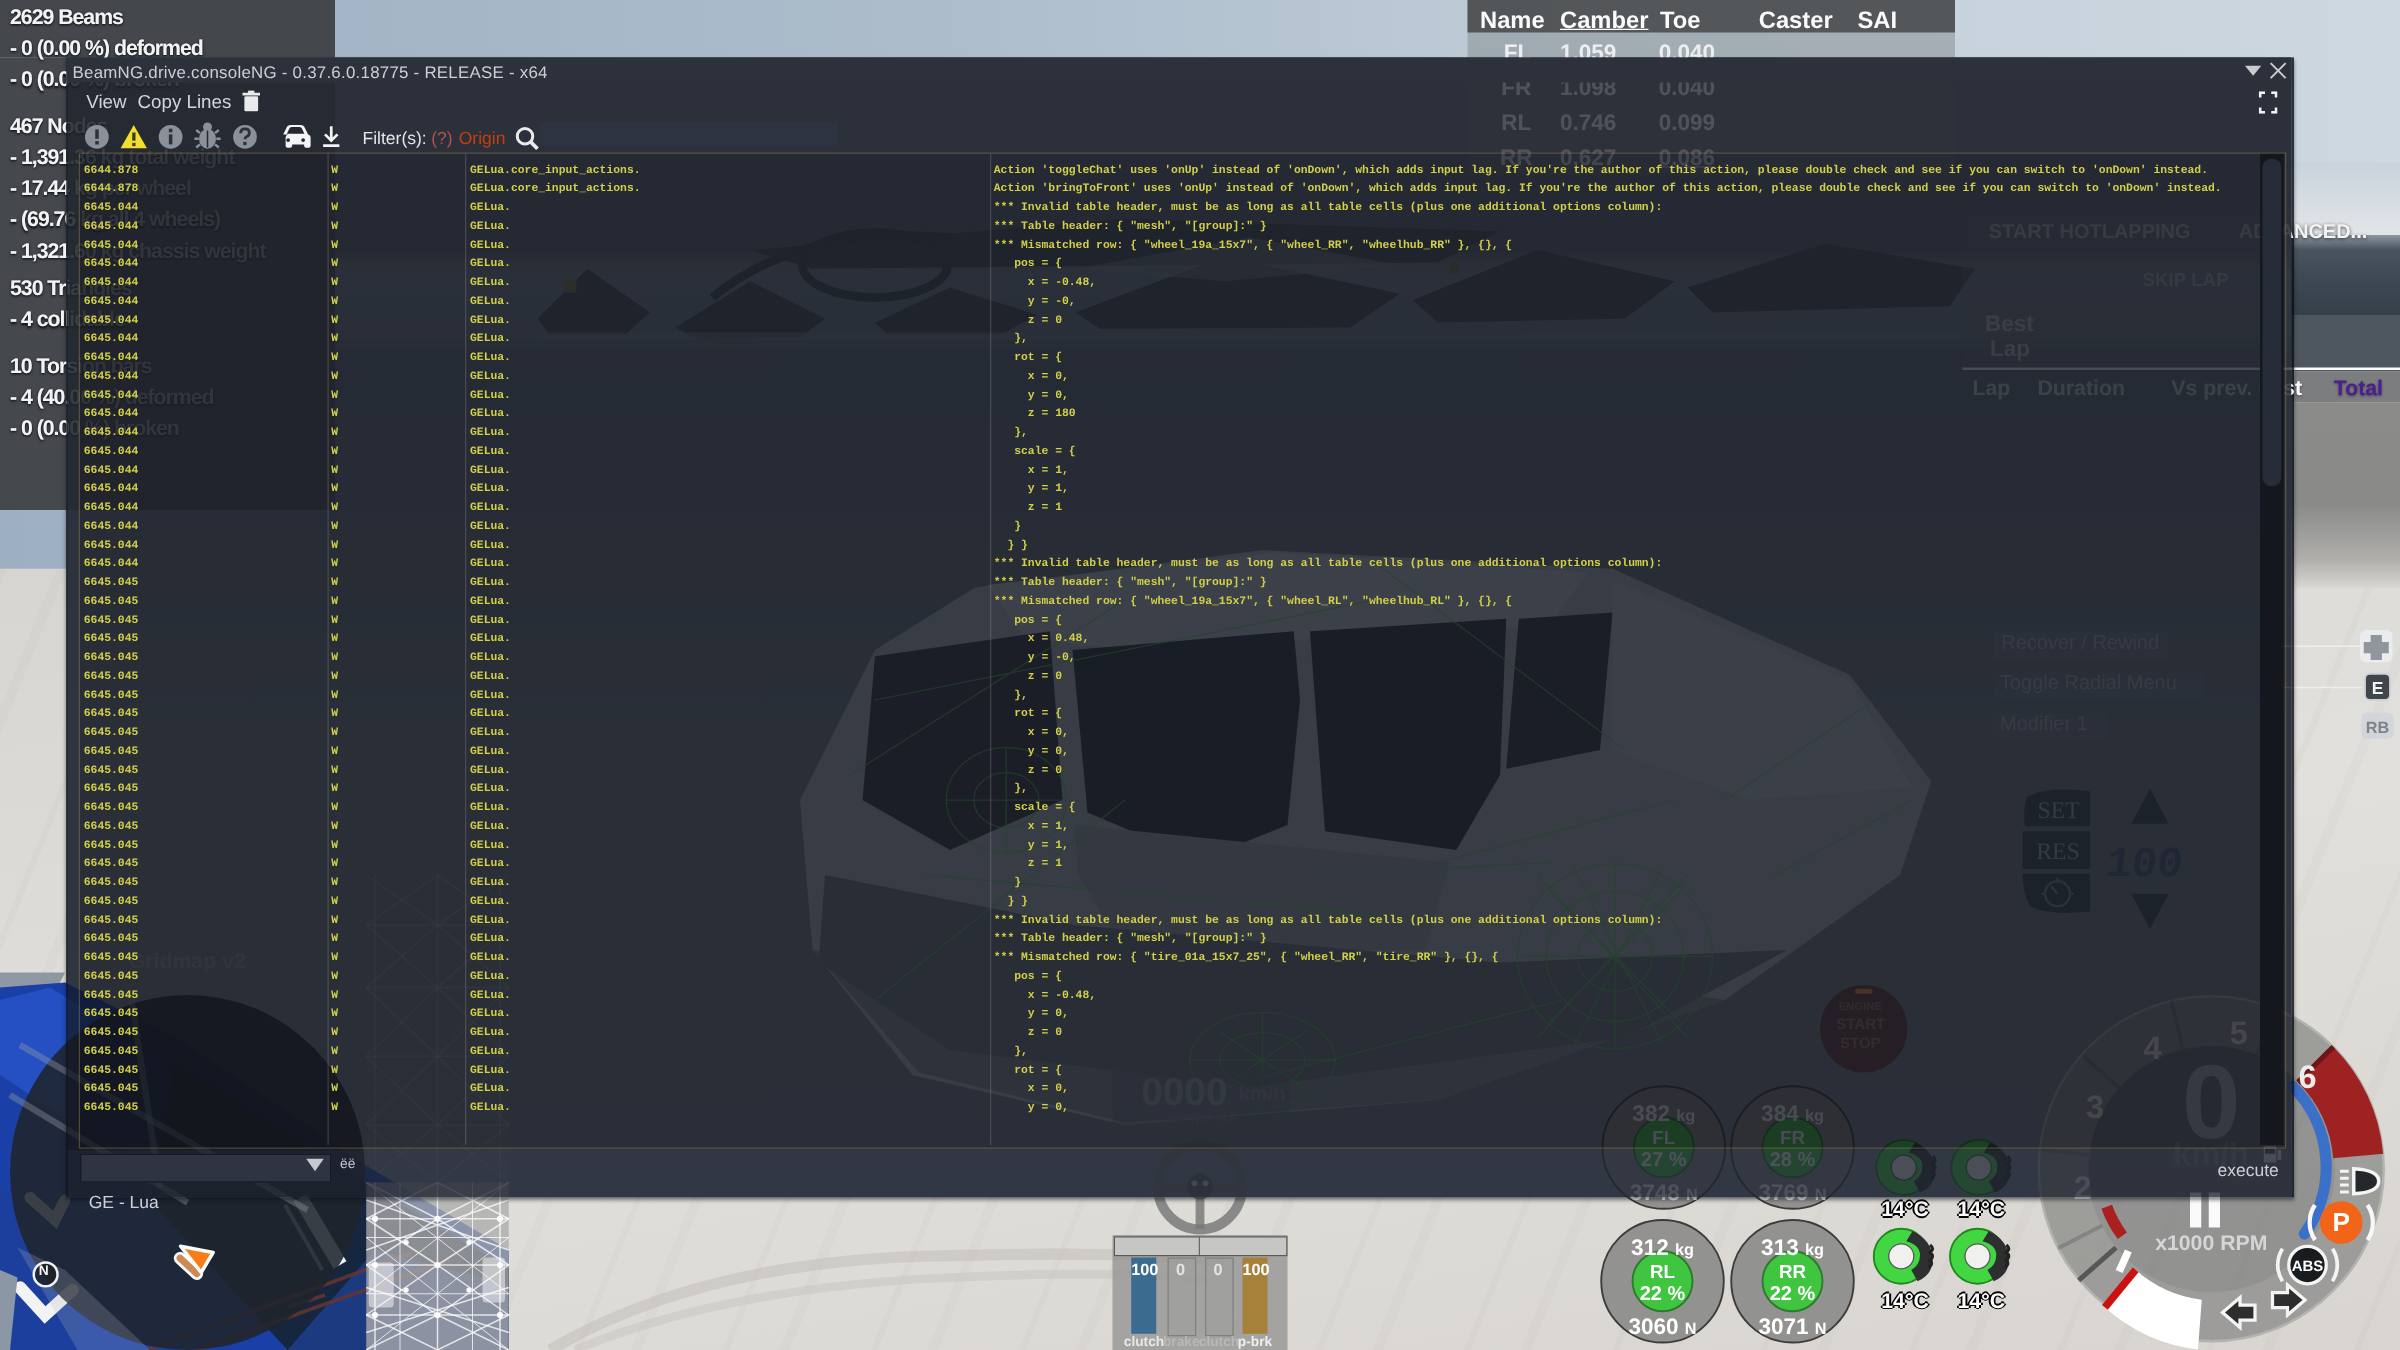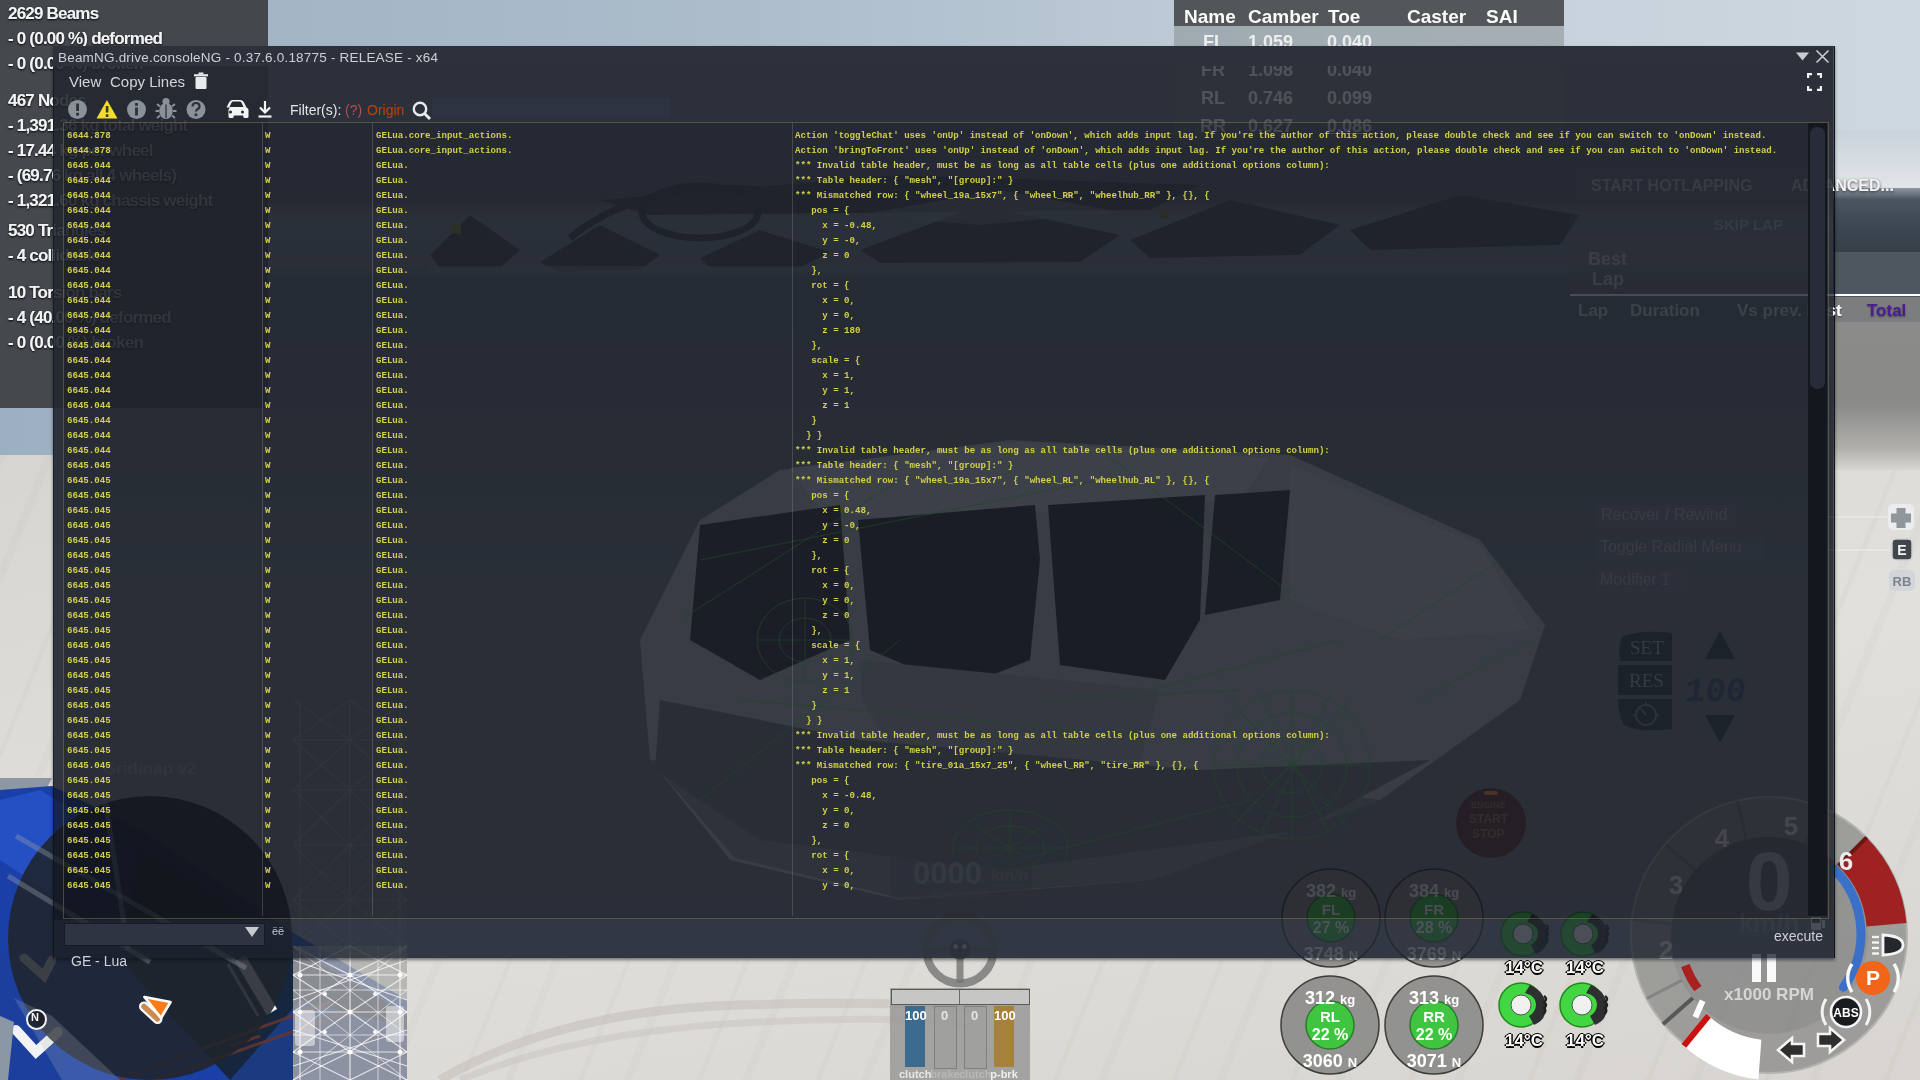--- a/index.html
+++ b/index.html
@@ -116,21 +116,21 @@
   <div class="statline" style="top:191px;">- 1,321.60 kg chassis weight</div>
   <div class="statline" style="top:221px;">530 Triangles</div>
   <div class="statline" style="top:246px;">- 4 collidable</div>
   <div class="statline" style="top:283px;">10 Torsion bars</div>
   <div class="statline" style="top:308px;">- 4 (40.00 %) deformed</div>
   <div class="statline" style="top:333px;">- 0 (0.00 %) broken</div>
 
   <div class="abs" style="left:1174px;top:0;width:390px;height:140px;background:rgba(125,130,134,0.45);"></div>
   <div class="abs" style="left:1174px;top:0;width:390px;height:26px;background:rgba(62,63,64,0.78);"></div>
   <div class="abs" style="left:1184px;top:6px;font-size:19px;font-weight:bold;color:#fbfbfb;">Name</div>
-  <div class="abs" style="left:1248px;top:6px;font-size:19px;font-weight:bold;color:#fbfbfb;">Camber</div>
+  <div class="abs" style="left:1248px;top:6px;font-size:19px;font-weight:bold;color:#fbfbfb;text-decoration:underline;">Camber</div>
   <div class="abs" style="left:1328px;top:6px;font-size:19px;font-weight:bold;color:#fbfbfb;">Toe</div>
   <div class="abs" style="left:1407px;top:6px;font-size:19px;font-weight:bold;color:#fbfbfb;">Caster</div>
   <div class="abs" style="left:1486px;top:6px;font-size:19px;font-weight:bold;color:#fbfbfb;">SAI</div>
   <div class="abs" style="left:1203px;top:32px;font-size:18px;font-weight:bold;color:#eceef0;">FL</div>
   <div class="abs" style="left:1248px;top:32px;font-size:18px;font-weight:bold;color:#eceef0;">1.059</div>
   <div class="abs" style="left:1327px;top:32px;font-size:18px;font-weight:bold;color:#eceef0;">0.040</div>
   <div class="abs" style="left:1201px;top:60px;font-size:18px;font-weight:bold;color:#eceef0;">FR</div>
   <div class="abs" style="left:1248px;top:60px;font-size:18px;font-weight:bold;color:#eceef0;">1.098</div>
   <div class="abs" style="left:1327px;top:60px;font-size:18px;font-weight:bold;color:#eceef0;">0.040</div>
   <div class="abs" style="left:1201px;top:88px;font-size:18px;font-weight:bold;color:#eceef0;">RL</div>

